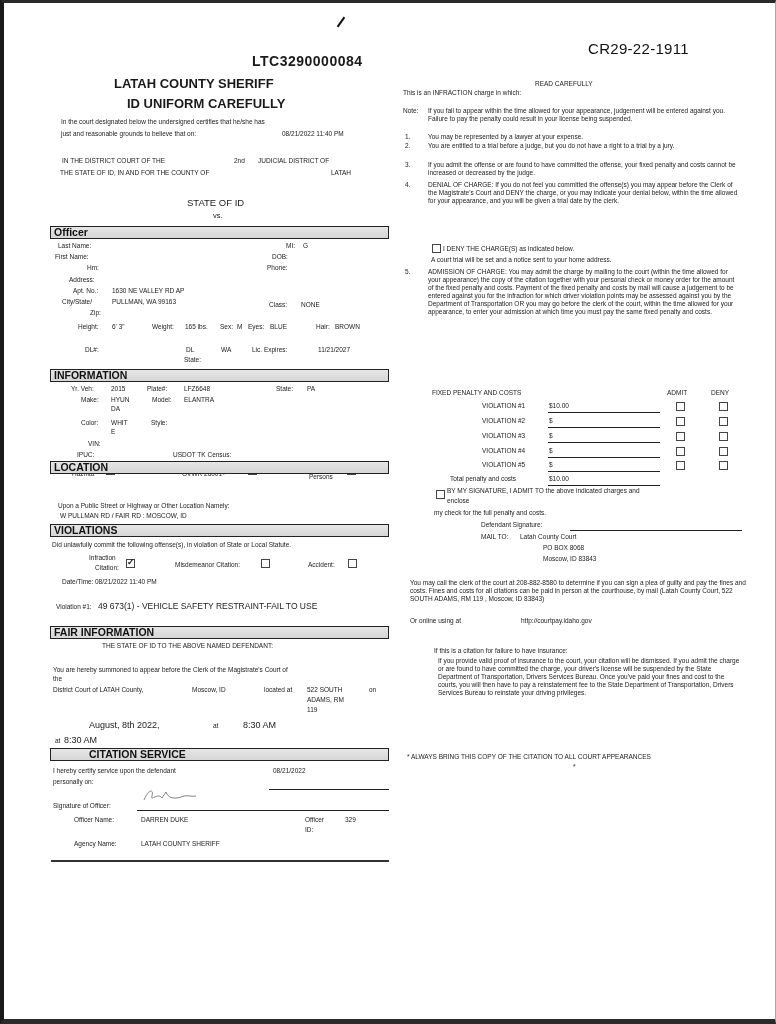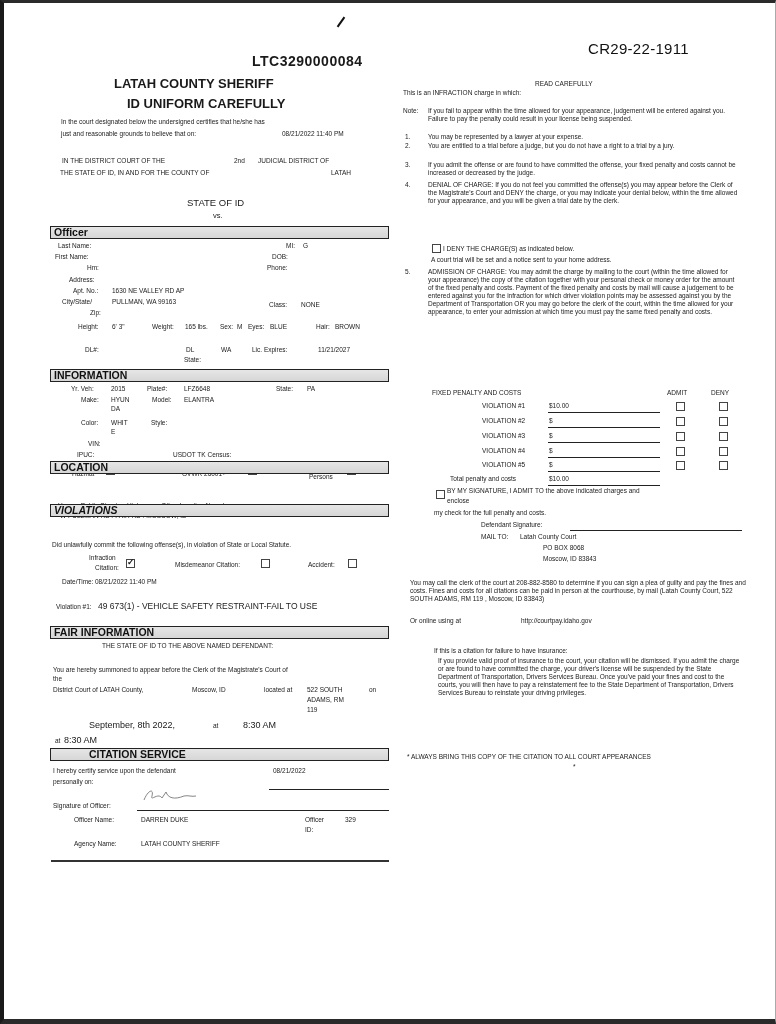--- a/index.html
+++ b/index.html
@@ -111,21 +111,21 @@
 <div class="abs tiny" style="left:182px;top:470px;">GVWR 26001+</div>
 <div class="chk" style="left:248px;top:466px;"></div>
 <div class="abs tiny" style="left:328px;top:462px;">16+</div>
 <div class="abs tiny" style="left:309px;top:473px;">Persons</div>
 <div class="chk" style="left:347px;top:466px;"></div>
 
 <div class="sectionbar" style="top:461px;">LOCATION</div>
 <div class="abs tiny" style="left:58px;top:502px;">Upon a Public Street or Highway or Other Location Namely:</div>
 <div class="abs tiny b" style="left:60px;top:512px;">W PULLMAN RD / FAIR RD : MOSCOW, ID</div>
 
-<div class="sectionbar" style="top:504px;font-style:italic;">VIOLATIONS</div>
+<div class="sectionbar" style="top:524px;">VIOLATIONS</div>
 <div class="abs tiny" style="left:52px;top:541px;">Did unlawfully commit the following offense(s), in violation of State or Local Statute.</div>
 <div class="abs tiny" style="left:89px;top:554px;">Infraction</div>
 <div class="abs tiny" style="left:95px;top:564px;">Citation:</div>
 <div class="chk checked" style="left:126px;top:559px;"></div>
 <div class="abs tiny" style="left:175px;top:561px;">Misdemeanor Citation:</div>
 <div class="chk" style="left:261px;top:559px;"></div>
 <div class="abs tiny" style="left:308px;top:561px;">Accident:</div>
 <div class="chk" style="left:348px;top:559px;"></div>
 <div class="abs tiny" style="left:62px;top:578px;">Date/Time:</div>
 <div class="abs tiny b" style="left:95px;top:578px;">08/21/2022 11:40 PM</div>
@@ -136,21 +136,21 @@
 <div class="abs tiny" style="left:102px;top:642px;">THE STATE OF ID TO THE ABOVE NAMED DEFENDANT:</div>
 <div class="abs tiny" style="left:53px;top:666px;">You are hereby summoned to appear before the Clerk of the Magistrate's Court of</div>
 <div class="abs tiny" style="left:53px;top:675px;">the</div>
 <div class="abs tiny" style="left:53px;top:686px;">District Court of LATAH County,</div>
 <div class="abs tiny b" style="left:192px;top:686px;">Moscow, ID</div>
 <div class="abs tiny" style="left:264px;top:686px;">located at</div>
 <div class="abs tiny b" style="left:307px;top:686px;">522 SOUTH</div>
 <div class="abs tiny b" style="left:307px;top:696px;">ADAMS, RM</div>
 <div class="abs tiny b" style="left:307px;top:706px;">119</div>
 <div class="abs tiny" style="left:369px;top:686px;">on</div>
-<div class="abs b" style="left:89px;top:720px;font-size:9px;">September, 8th 2022,</div>
+<div class="abs b" style="left:89px;top:720px;font-size:9px;">August, 8th 2022,</div>
 <div class="abs tiny" style="left:213px;top:722px;">at</div>
 <div class="abs b" style="left:243px;top:720px;font-size:9px;">8:30 AM</div>
 <div class="abs tiny" style="left:55px;top:737px;">at</div>
 <div class="abs b" style="left:64px;top:735px;font-size:9px;">8:30 AM</div>
 
 <div class="sectionbar" style="top:748px;padding-left:38px;">CITATION SERVICE</div>
 <div class="abs tiny" style="left:53px;top:767px;">I hereby certify service upon the defendant</div>
 <div class="abs tiny" style="left:53px;top:778px;">personally on:</div>
 <div class="abs tiny b" style="left:273px;top:767px;">08/21/2022</div>
 <div class="rule" style="left:269px;top:789px;width:120px;"></div>

